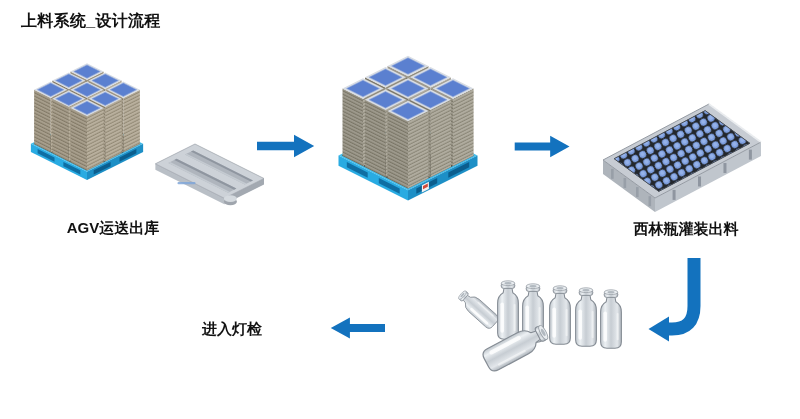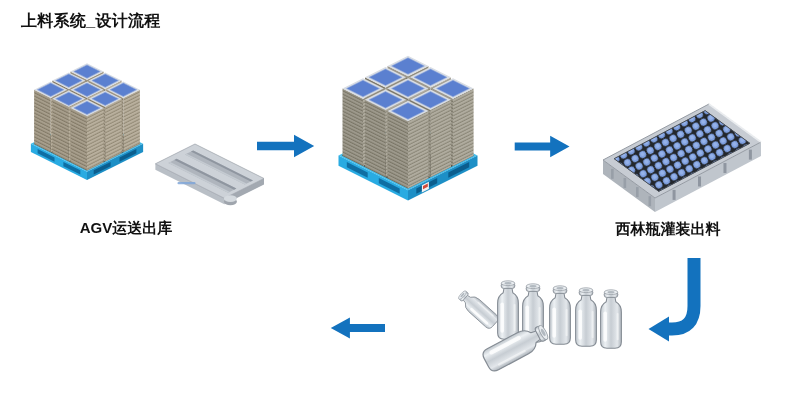--- a/index.html
+++ b/index.html
@@ -103,21 +103,21 @@
       <polygon points="168.2,92.5 228.0,122.4 219.7,126.5 159.9,96.6" fill="#AFB5BD"></polygon>
       <polygon points="168.2,92.5 228.0,122.4 225.7,123.5 165.9,93.6" fill="#8F96A0"></polygon>
       <polygon points="161.7,95.7 221.5,125.6 219.7,126.5 159.9,96.6" fill="#C4CAD1"></polygon>
       <polygon points="151.6,100.7 211.4,130.6 203.1,134.8 143.3,104.9" fill="#AFB5BD"></polygon>
       <polygon points="151.6,100.7 211.4,130.6 209.1,131.8 149.3,101.9" fill="#8F96A0"></polygon>
       <polygon points="145.2,104.0 205.0,133.9 203.1,134.8 143.3,104.9" fill="#C4CAD1"></polygon>
       <ellipse cx="205.42000000000002" cy="143.758" rx="6.5" ry="3.4" fill="#9FA5AD"></ellipse>
       <ellipse cx="205.42000000000002" cy="140.558" rx="6.5" ry="3.4" fill="#D5DADF"></ellipse>
       <rect x="152.49" y="124.016" width="18" height="2.2" rx="1" fill="#7FA6D8" opacity="0.85"></rect>
     </svg>
-  <div class="node-label" style="left:41px;top:219px">AGV运送出库</div>
+  <div class="node-label" style="left:28px;top:219px">AGV运送出库</div>
 
   <svg class="ill" style="left:257px;top:134px" width="58" height="24" viewBox="0 0 58 24">
       <polygon points="0,7.7 37,7.7 37,0.8 57.2,12 37,23.2 37,16.3 0,16.3" fill="#1372BE"></polygon>
     </svg>
 
   <svg id="ill-pallet" class="ill" style="left:338px;top:55px" width="140" height="152" viewBox="0 0 140 152">
       <polygon points="70.0,65.7 139.5,100.5 70.0,135.3 0.5,100.5" fill="#45BEEC"></polygon>
       <polygon points="70.0,67.5 136.1,100.5 70.0,133.6 3.9,100.5" fill="#4E4A40"></polygon>
       <polygon points="139.5,100.5 70.0,135.3 70.0,145.5 139.5,110.8" fill="#1D8FC6"></polygon>
       <polygon points="70.0,135.3 0.5,100.5 0.5,110.8 70.0,145.5" fill="#29ABE2"></polygon>
@@ -178,21 +178,21 @@
       <rect x="26.54" y="81.96" width="2.6" height="10" fill="#989FA8"></rect>
       <rect x="126.46000000000001" y="67.03999999999999" width="3" height="10" fill="#8F96A0"></rect>
       <rect x="39.02" y="91.08" width="2.6" height="10" fill="#989FA8"></rect>
       <rect x="151.9" y="53.6" width="3" height="10" fill="#8F96A0"></rect>
       <rect x="51.50000000000001" y="100.2" width="2.6" height="10" fill="#989FA8"></rect>
       <polygon points="6.0,64.0 112.0,8.0 164.0,46.0 58.0,102.0" fill="#C7CCD3" stroke="#959BA3" stroke-width="1"></polygon>
       <polygon points="17.1,62.7 108.2,14.6 152.9,47.3 61.8,95.4" fill="#23272C"></polygon>
       <polygon points="17.1,62.7 108.2,14.6 152.9,47.3 61.8,95.4" fill="url(#vialDots)" stroke="#4A5058" stroke-width="1"></polygon>
       <line x1="112" y1="8" x2="164" y2="46" stroke="#F2F4F6" stroke-width="2" opacity="0.9"></line>
     </svg>
-  <div class="node-label" style="left:583px;top:220px">西林瓶灌装出料</div>
+  <div class="node-label" style="left:601px;top:220px">西林瓶灌装出料</div>
 
   <svg class="ill" style="left:645px;top:252px" width="65" height="95" viewBox="0 0 65 95">
       <path d="M49,6 L49,54 Q49,77 27,77 L24,77" fill="none" stroke="#1372BE" stroke-width="13"></path>
       <polygon points="24,64.5 24,89.5 3.5,77" fill="#1372BE"></polygon>
     </svg>
 
   <svg id="ill-vials" class="ill" style="left:452px;top:262px" width="190" height="120" viewBox="0 0 190 120">
       <g transform="translate(27,48) rotate(-48) scale(0.62) translate(-17,-38)">
         <path d="M12,8 L11,14 Q4,18 4,27 L4,64 Q4,72 12,72 L22,72 Q30,72 30,64 L30,27 Q30,18 23,14 L22,8 Z" fill="url(#glassGrad)" stroke="#858C94" stroke-width="1.3" stroke-linejoin="round"></path>
         <rect x="8.5" y="1.5" width="17" height="7" rx="3" fill="url(#glassGrad)" stroke="#858C94" stroke-width="1.1"></rect>
@@ -248,14 +248,15 @@
         <ellipse cx="17" cy="2" rx="4.4" ry="1.6" fill="#B2B9C0"></ellipse>
         <rect x="7.5" y="26" width="4.5" height="38" rx="2.2" fill="#FFFFFF" opacity="0.8"></rect>
         <rect x="24" y="28" width="2.6" height="34" rx="1.3" fill="#FFFFFF" opacity="0.45"></rect>
       </g>
     </svg>
 
   <svg class="ill" style="left:330px;top:316px" width="55" height="24" viewBox="0 0 58 24">
       <polygon points="58,7.7 21,7.7 21,0.8 0.8,12 21,23.2 21,16.3 58,16.3" fill="#1372BE"></polygon>
     </svg>
 
+  <div class="node-label" style="left:147px;top:320px">进入灯检</div>
 
 </div>
 
 </body></html>

